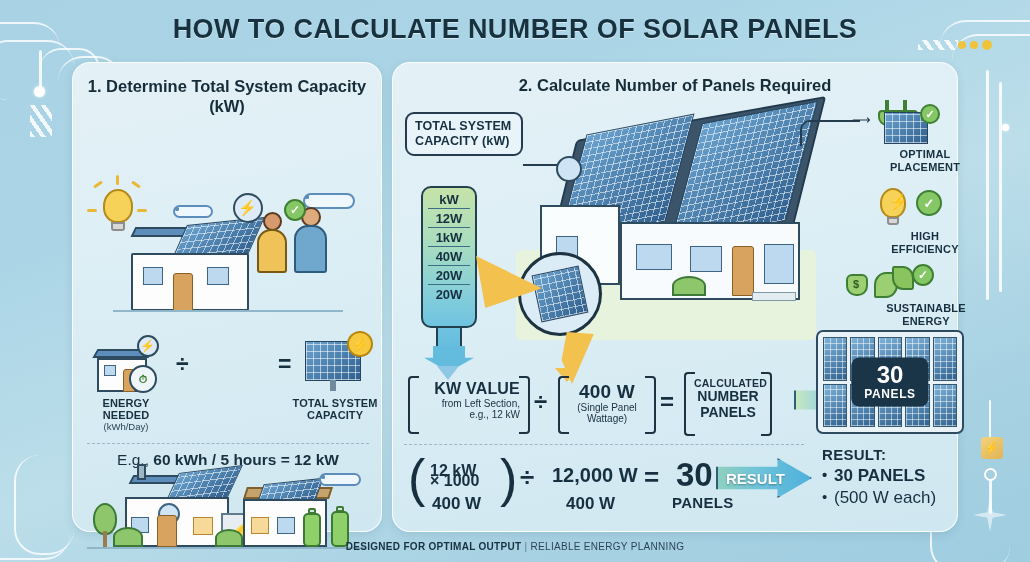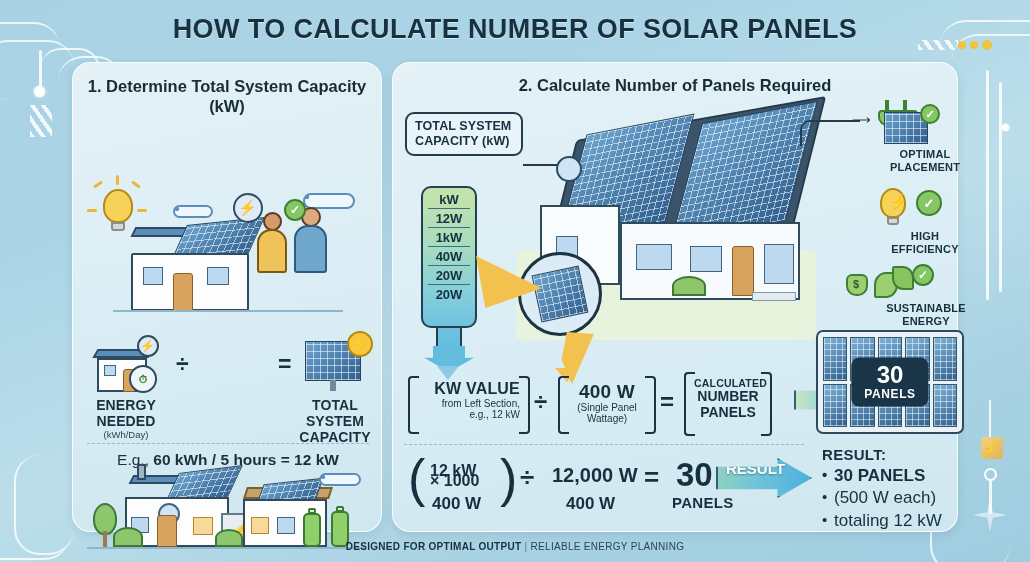--- a/index.html
+++ b/index.html
@@ -118,21 +118,21 @@
   .battery { position:absolute; background:#8fd06a; border:2px solid #3c7b31; border-radius:5px; }
   .battery-cap { position:absolute; background:#d9e5ea; border:2px solid #3c7b31; border-radius:2px 2px 0 0; }
   .person-head { position:absolute; border-radius:50%; }
   .person-body { position:absolute; border-radius:14px 14px 3px 3px; }
 
   
   .formula-row {
     position:absolute; left:0; width:310px; top:268px; height:108px;
   }
   .fcell { position:absolute; text-align:center; }
-  .fcaption-1 { font-size:14px; font-weight:bold; color:#17313f; letter-spacing:.1px; }
+  .fcaption-1 { font-size:11px; font-weight:bold; color:#17313f; letter-spacing:.1px; }
   .fcaption-2 { font-size:9.5px; color:#2a4454; }
   .fop { position:absolute; font-size:23px; font-weight:bold; color:#17313f; }
 
   .eg-line {
     position:absolute; left:0; width:310px; top:388px;
     text-align:center; font-size:15.5px; font-weight:bold; color:#17313f;
   }
   .eg-line .light { font-weight:normal; }
 
   .dashed-sep {
@@ -193,21 +193,21 @@
     position:absolute;
     background: linear-gradient(90deg,#c7e7bf 0%,#9cd6dd 48%,#5cb6dd 100%);
     border:2px solid #2e5e78;
     clip-path: polygon(0% 26%, 62% 26%, 62% 0%, 100% 50%, 62% 100%, 62% 74%, 0% 74%);
   }
   .arrow-result {
     position:absolute;
     background: linear-gradient(90deg,#8fd0c0 0%,#6dc3d9 45%,#4fb0dc 100%);
     border:2px solid #2e5e78;
     clip-path: polygon(0% 22%, 64% 22%, 64% 0%, 100% 50%, 64% 100%, 64% 78%, 0% 78%);
-    display:flex; padding-left:8px;
+    display:flex; align-items:center; padding-left:8px;
   }
   .arrow-result span {
     font-size:15px; font-weight:bold; color:#fdfdfd;
     text-shadow:0 1px 2px rgba(20,50,70,.45);
   }
 
   .panel-grid-box {
     position:absolute; left:816px; top:330px; width:148px; height:104px;
     background:#e9f2f6; border:2.5px solid #2e4b60; border-radius:7px; padding:5px;
   }
@@ -543,21 +543,20 @@
 
   <div class="arrow-result" style="left:716px; top:458px; width:96px; height:40px;">
     <span>RESULT</span>
   </div>
 
   <div class="result-box">
     <div class="rtitle">RESULT:</div>
     <ul>
       <li class="b">30 PANELS</li>
       <li>(500 W each)</li>
-      <li>totaling 12 kW</li>
     </ul>
   </div>
 
   <div class="footer">
     <span class="strong">DESIGNED FOR OPTIMAL OUTPUT</span>
     <span class="sep">|</span>
     <span>RELIABLE ENERGY PLANNING</span>
   </div>
 
 </div>

